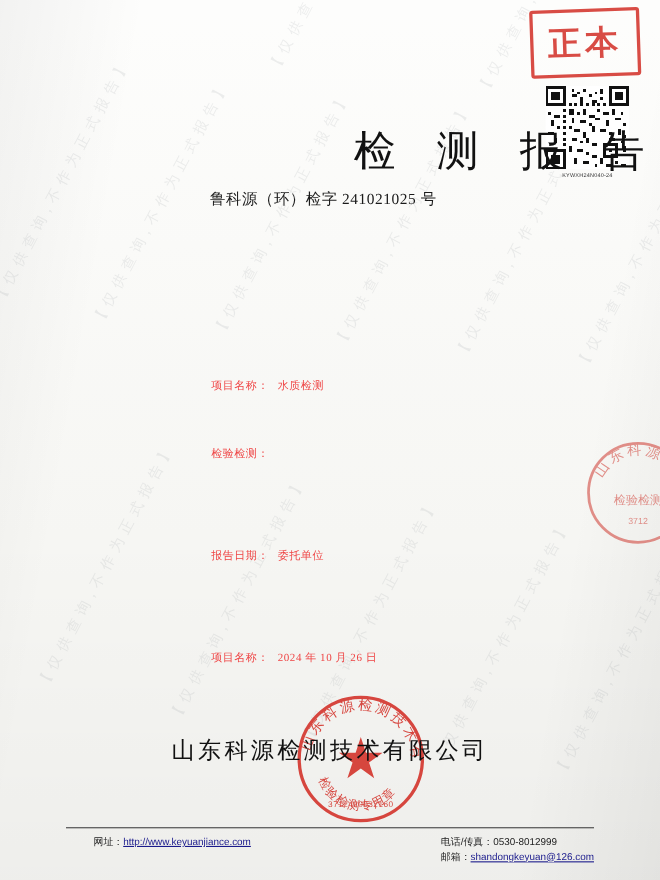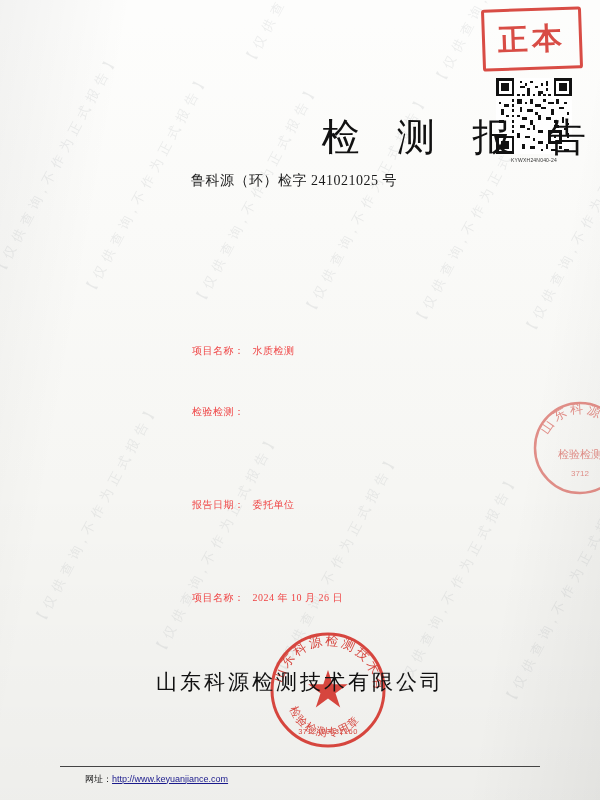--- a/index.html
+++ b/index.html
@@ -392,15 +392,23 @@
   </div>
 
   <div class="company">山东科源检测技术有限公司</div>
 
   <div class="footer">
     <div class="footer-col left">
       <div class="footer-line">
         <span>网址：</span><span class="lnk">http://www.keyuanjiance.com</span>
       </div>
     </div>
+    <div class="footer-col right">
+      <div class="footer-line">
+        <span>电话/传真：</span><span>0530-8012999</span>
+      </div>
+      <div class="footer-line">
+        <span>邮箱：</span><span class="lnk">shandongkeyuan@126.com</span>
+      </div>
+    </div>
   </div>
 
 </div>
 
 </body></html>

